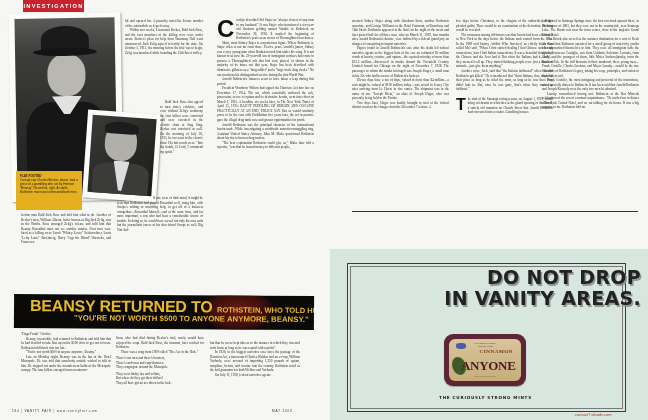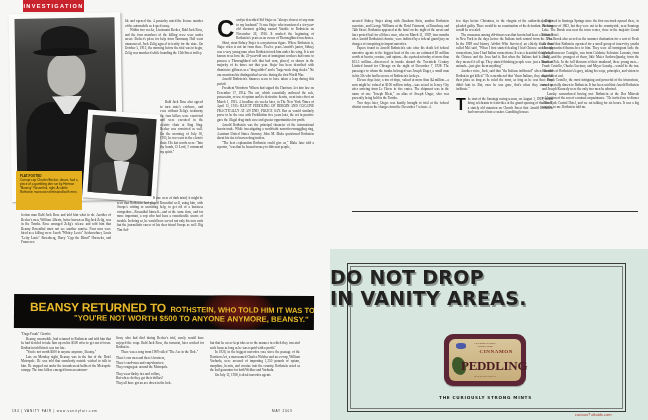--- a/index.html
+++ b/index.html
@@ -22,29 +22,29 @@
   .photo2 .face{position:absolute;left:14px;top:8px;width:32px;height:36px;border-radius:45%;background:#b1afaa;}
   .photo2 .hair{position:absolute;left:13px;top:5px;width:34px;height:12px;border-radius:50% 50% 20% 20%;background:#1c1c1c;}
   .photo2 .suit{position:absolute;left:4px;top:46px;width:56px;height:34px;background:#3b3b3a;border-radius:30% 30% 0 0;}
   .photo2 .shirt{position:absolute;left:24px;top:44px;width:16px;height:30px;background:#ddd;clip-path:polygon(0 0,100% 0,60% 100%,40% 100%);}
   .caption{position:absolute;left:16px;top:171px;width:66px;height:39px;background:#e4b01f;padding:3px 4px;box-sizing:border-box;font-family:"Liberation Sans",sans-serif;font-size:3.1px;line-height:4.1px;color:#2a2208;}
   .caption .cap-title{font-weight:bold;display:block;}
   .dropcap{float:left;font-family:"Liberation Sans",sans-serif;font-weight:bold;font-size:24px;line-height:19px;margin:1px 2px 0 0;color:#111;}
   .banner{position:absolute;left:14px;top:295px;width:300px;height:34px;background:#0c0a08;transform:rotate(0.4deg);overflow:hidden;}
   .banner .burst{position:absolute;left:188px;top:-6px;width:72px;height:42px;border-radius:50%;background:radial-gradient(ellipse,#6e1a14 0%,#3a0f0b 55%,rgba(12,10,8,0) 75%);}
   .banner .l1{position:absolute;left:16px;top:3px;white-space:nowrap;font-family:"Liberation Sans",sans-serif;font-weight:bold;color:#e7b92a;}
-  .banner .big{font-size:12px;letter-spacing:-.2px;}
+  .banner .big{font-size:16px;letter-spacing:-.2px;}
   .banner .small{font-size:7.5px;}
   .banner .l2{position:absolute;left:60px;top:19px;white-space:nowrap;font-family:"Liberation Sans",sans-serif;font-weight:bold;color:#e7b92a;font-size:7.8px;}
   .rule{position:absolute;height:1px;background:#333;}
   .footer-left{position:absolute;left:12px;top:409px;font-family:"Liberation Sans",sans-serif;font-size:3.1px;letter-spacing:.8px;color:#333;}
   .footer-right{position:absolute;left:272px;top:409px;font-family:"Liberation Sans",sans-serif;font-size:3.1px;letter-spacing:.8px;color:#333;}
   .ad{position:absolute;left:330px;top:249px;width:318px;height:171px;background:#d7e6df;}
   .ad-frame{position:absolute;left:17px;top:14px;width:277px;height:147px;border:1.5px solid #3a3a3a;box-shadow:inset 0 0 0 2px #d7e6df,inset 0 0 0 3px #7a7a7a;}
-  .ad-headline{position:absolute;left:0;top:18px;width:311px;text-align:left;font-family:"DejaVu Sans",sans-serif;font-weight:bold;font-size:19px;line-height:21px;color:#222;letter-spacing:.3px;text-shadow:1.5px 1.5px 0 #8f9792;}
+  .ad-headline{position:absolute;left:0;top:18px;width:311px;text-align:right;font-family:"DejaVu Sans",sans-serif;font-weight:bold;font-size:19px;line-height:21px;color:#222;letter-spacing:.3px;text-shadow:1.5px 1.5px 0 #8f9792;}
   .tin{position:absolute;left:114px;top:85px;width:82px;height:52px;border-radius:9px;background:#5d2636;box-shadow:0 1px 1px rgba(0,0,0,.3);}
   .tin-inner{position:absolute;left:5px;top:5px;width:72px;height:42px;border-radius:6px;background:linear-gradient(180deg,#d8c59a,#c6ad7b);}
   .tin-small{position:absolute;left:0;width:72px;text-align:center;font-family:"Liberation Serif",serif;color:#5a2a26;}
   .tin-cinn{position:absolute;left:0;top:10px;width:72px;text-align:right;padding-right:8px;box-sizing:border-box;font-family:"Liberation Serif",serif;font-weight:bold;font-size:5px;letter-spacing:.6px;color:#7a2a1f;}
   .tin-brand{position:absolute;left:12px;top:19px;font-family:"Liberation Serif",serif;font-weight:bold;font-size:13px;letter-spacing:-.3px;color:#4a1c22;}
   .tin-leaf{position:absolute;left:3px;top:18px;width:14px;height:18px;background:#3f5a2a;border-radius:40% 60% 40% 60%;}
   .tin-badge{position:absolute;left:7px;top:4px;width:10px;height:6px;background:#4a5aa8;border-radius:40%;}
   .ad-tag{position:absolute;left:0;top:146px;width:311px;text-align:center;font-family:"DejaVu Sans",sans-serif;font-weight:bold;font-size:4.2px;letter-spacing:.7px;color:#222;}
   .ad-url{position:absolute;left:245px;top:163px;font-family:"Liberation Sans",sans-serif;font-size:4px;color:#b0352c;}
   .ad-side{position:absolute;left:3px;top:15px;width:2px;height:55px;background:repeating-linear-gradient(180deg,#9aa;0,#9aa 1px,transparent 1px,transparent 2px);opacity:.6;}
@@ -175,19 +175,19 @@
     <div>DO NOT DROP</div>
     <div>IN VANITY AREAS.</div>
   </div>
   <div class="tin">
     <div class="tin-inner">
       <div class="tin-badge"></div>
       <div class="tin-small" style="top:3px;font-size:2.2px;">The Original Celebrated</div>
       <div class="tin-small" style="top:6px;font-size:2.2px;">Curiously Strong</div>
       <div class="tin-cinn">CINNAMON</div>
       <div class="tin-leaf"></div>
-      <div class="tin-brand">PEDDLING</div>
+      <div class="tin-brand">ANYONE</div>
       <div class="tin-small" style="top:36px;font-size:1.8px;">MADE IN GREAT BRITAIN</div>
     </div>
   </div>
   <div class="ad-tag">THE CURIOUSLY STRONG MINTS</div>
   <div class="ad-url">curious? altoids.com</div>
 </div>
 
 </body></html>

